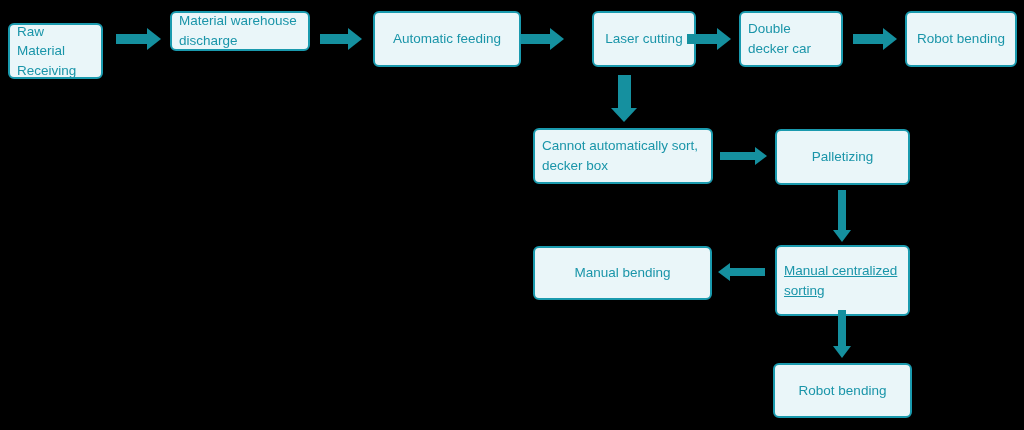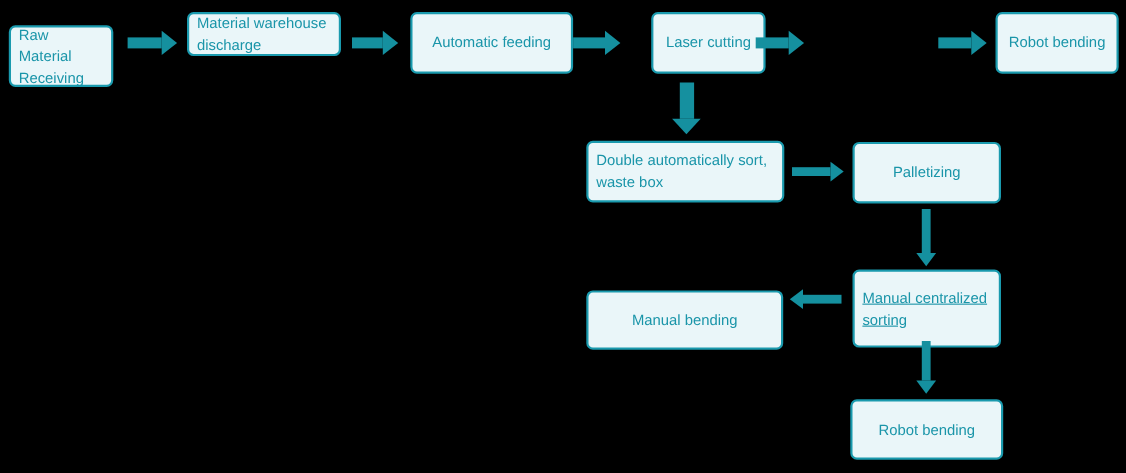--- a/index.html
+++ b/index.html
@@ -33,21 +33,21 @@
 
   
   .n1{left:8px;   top:11px;  width:95px;  height:56px;margin-top:12px;}
   .n2{left:170px; top:11px;  width:140px; height:40px;}
   .n3{left:373px; top:11px;  width:148px; height:56px;}
   .n4{left:572px; top:11px;  width:104px; height:56px;margin-left:20px;}
   .n5{left:739px; top:11px;  width:104px; height:56px;}
   .n6{left:905px; top:11px;  width:112px; height:56px;}
   .n7{left:533px; top:128px; width:180px; height:56px;}
   .n8{left:775px; top:129px; width:135px; height:56px;}
-  .n9{left:533px; top:264px; width:179px; height:54px;}
+  .n9{left:533px; top:246px; width:179px; height:54px;}
   .n10{left:775px;top:245px; width:135px; height:71px;text-decoration:underline;}
   .n11{left:773px;top:363px; width:139px; height:55px;}
 
   
   .arrow-h{position:absolute;display:flex;align-items:center;}
   .arrow-h .stem{flex:1;height:10px;background:var(--arrow);}
   .arrow-h .head{width:0;height:0;border-top:11px solid transparent;border-bottom:11px solid transparent;border-left:14px solid var(--arrow);}
   .arrow-h.sm .stem{height:8px;}
   .arrow-h.sm .head{border-top-width:9px;border-bottom-width:9px;border-left-width:12px;}
   .arrow-h.left .head{border-left:none;border-right:12px solid var(--arrow);border-top:9px solid transparent;border-bottom:9px solid transparent;}
@@ -81,26 +81,29 @@
   </div>
   <div class="node n2">
     <div class="lbl">Material warehouse discharge</div>
   </div>
   <div class="node n3">
     <div class="lbl">Automatic feeding</div>
   </div>
   <div class="node n4">
     <div class="lbl">Laser cutting</div>
   </div>
+  <div class="node n5">
+    <div class="lbl">Double decker car</div>
+  </div>
   <div class="node n6">
     <div class="lbl">Robot bending</div>
   </div>
 
   <div class="node n7">
-    <div class="lbl">Double automatically sort, waste box</div>
+    <div class="lbl">Cannot automatically sort, decker box</div>
   </div>
   <div class="node n8">
     <div class="lbl">Palletizing</div>
   </div>
   <div class="node n9">
     <div class="lbl">Manual bending</div>
   </div>
   <div class="node n10">
     <div class="lbl">Manual centralized sorting</div>
   </div>

